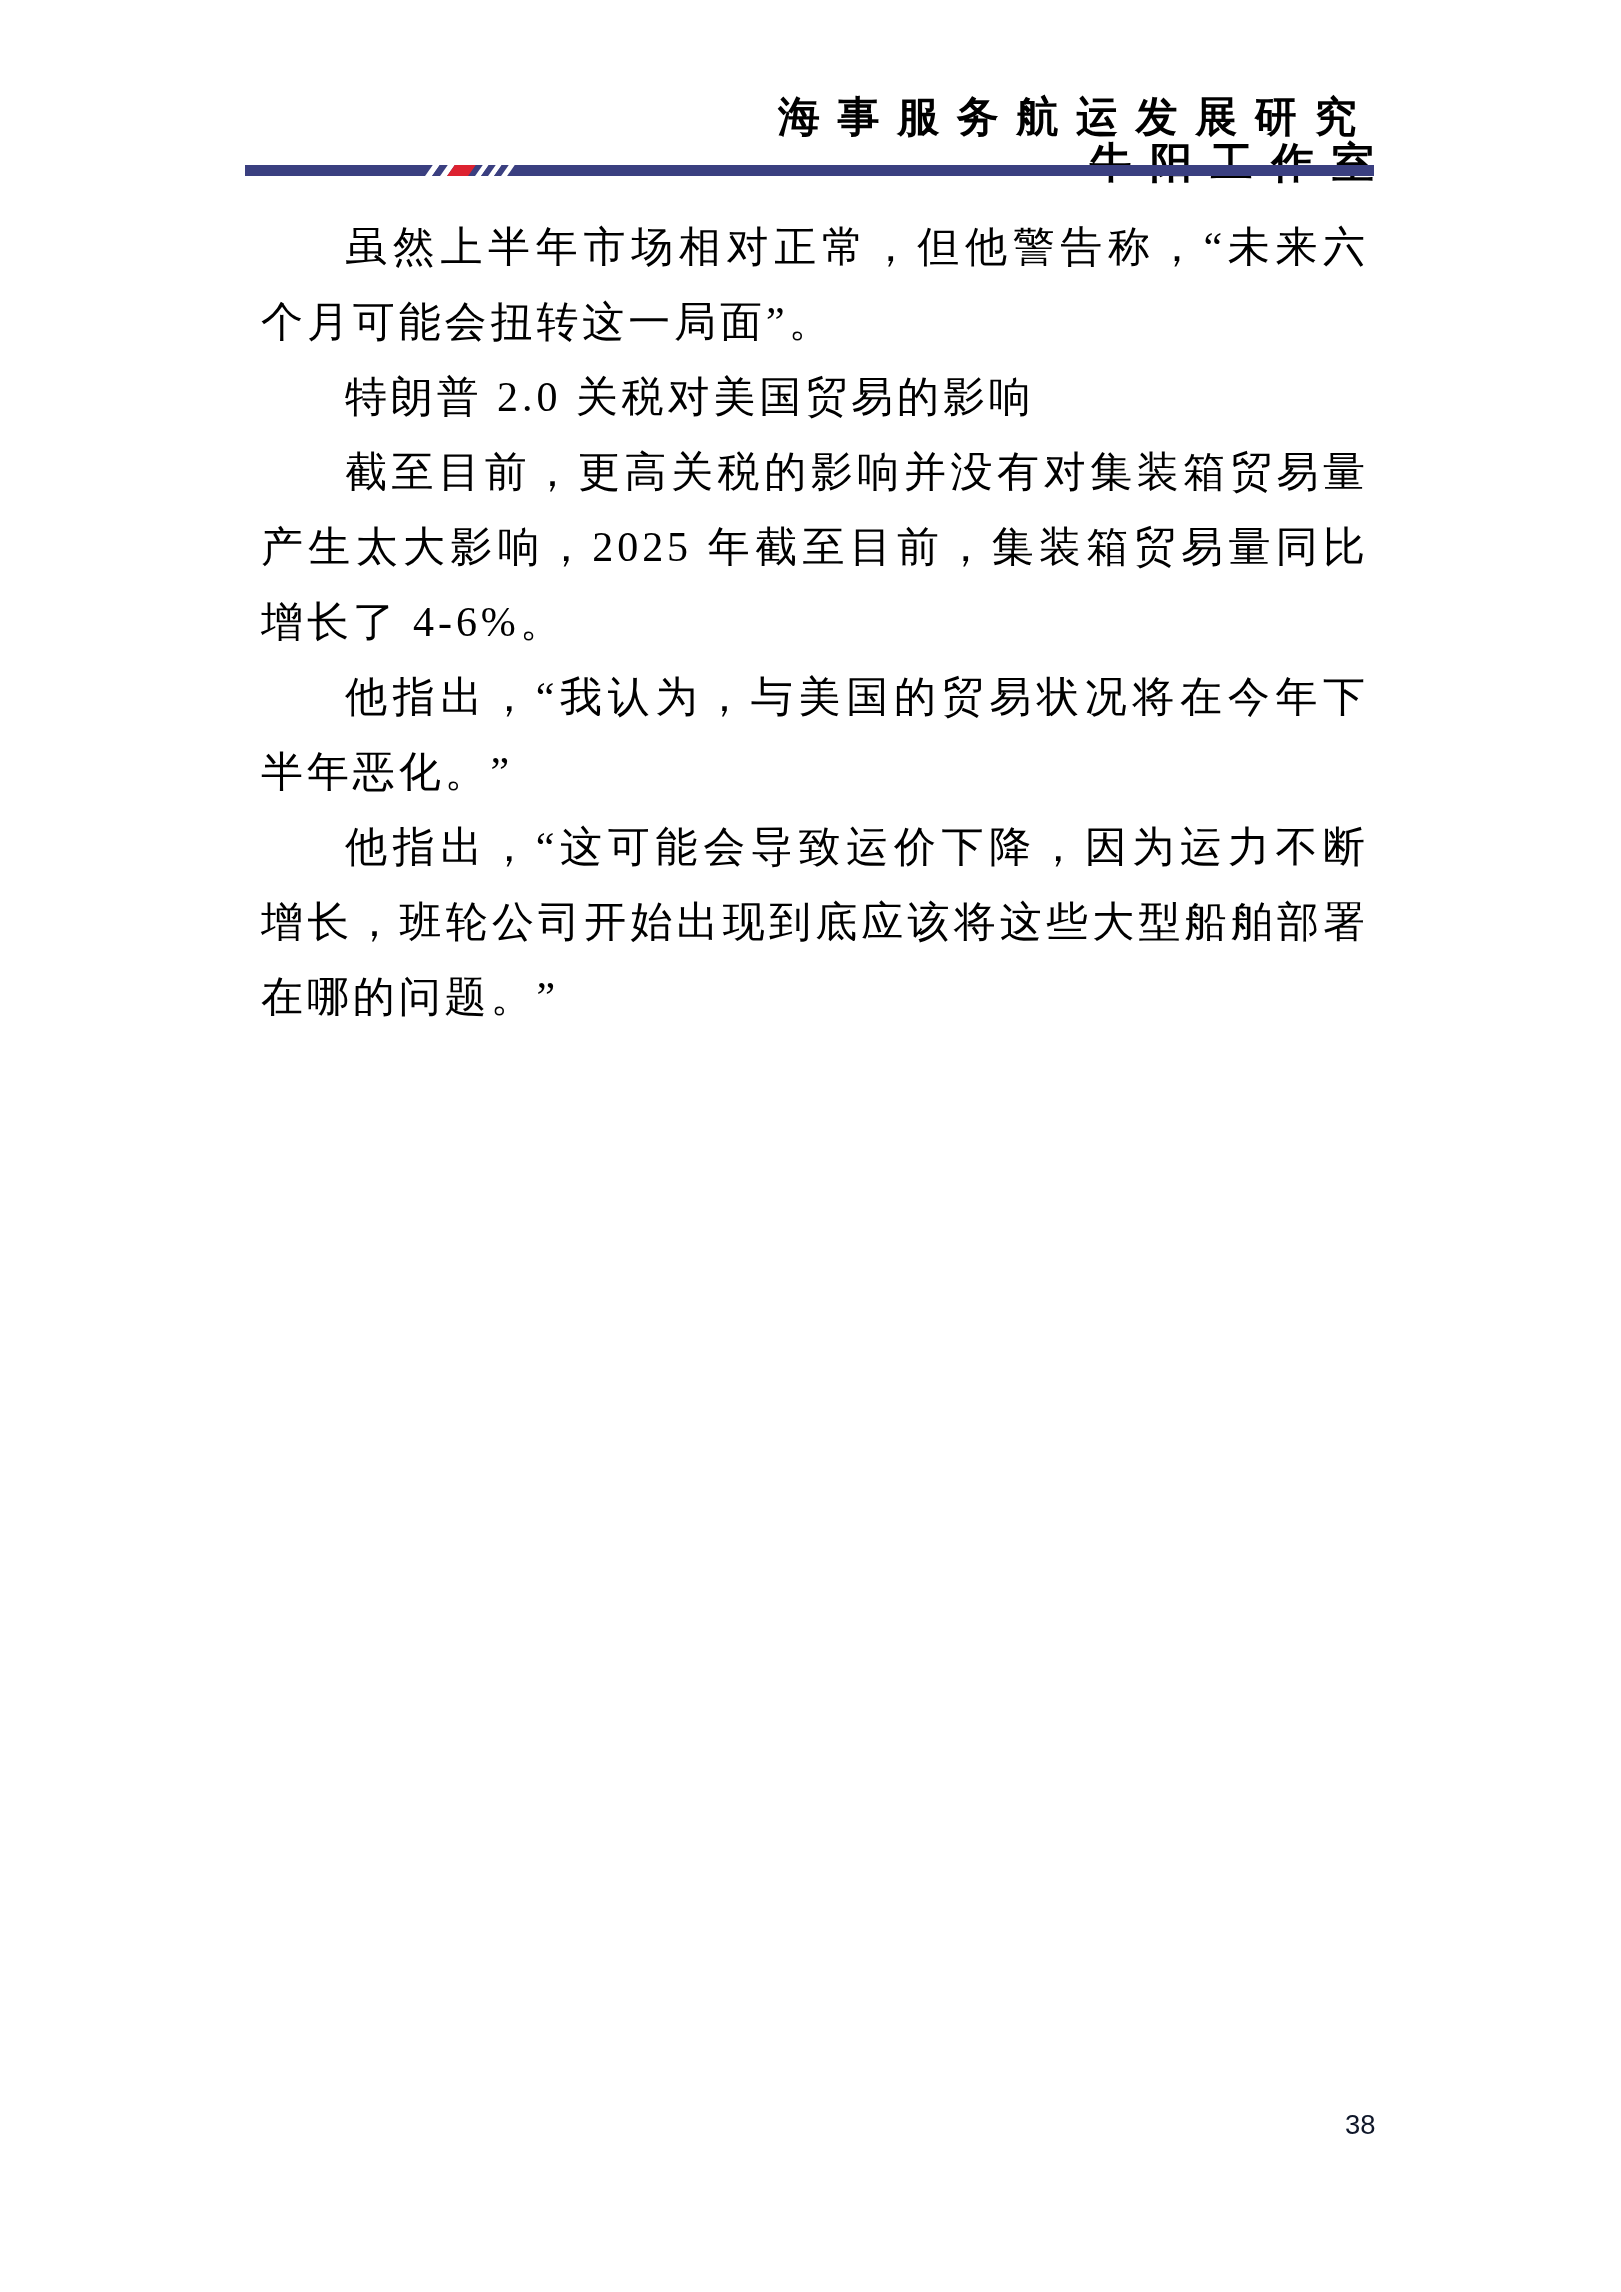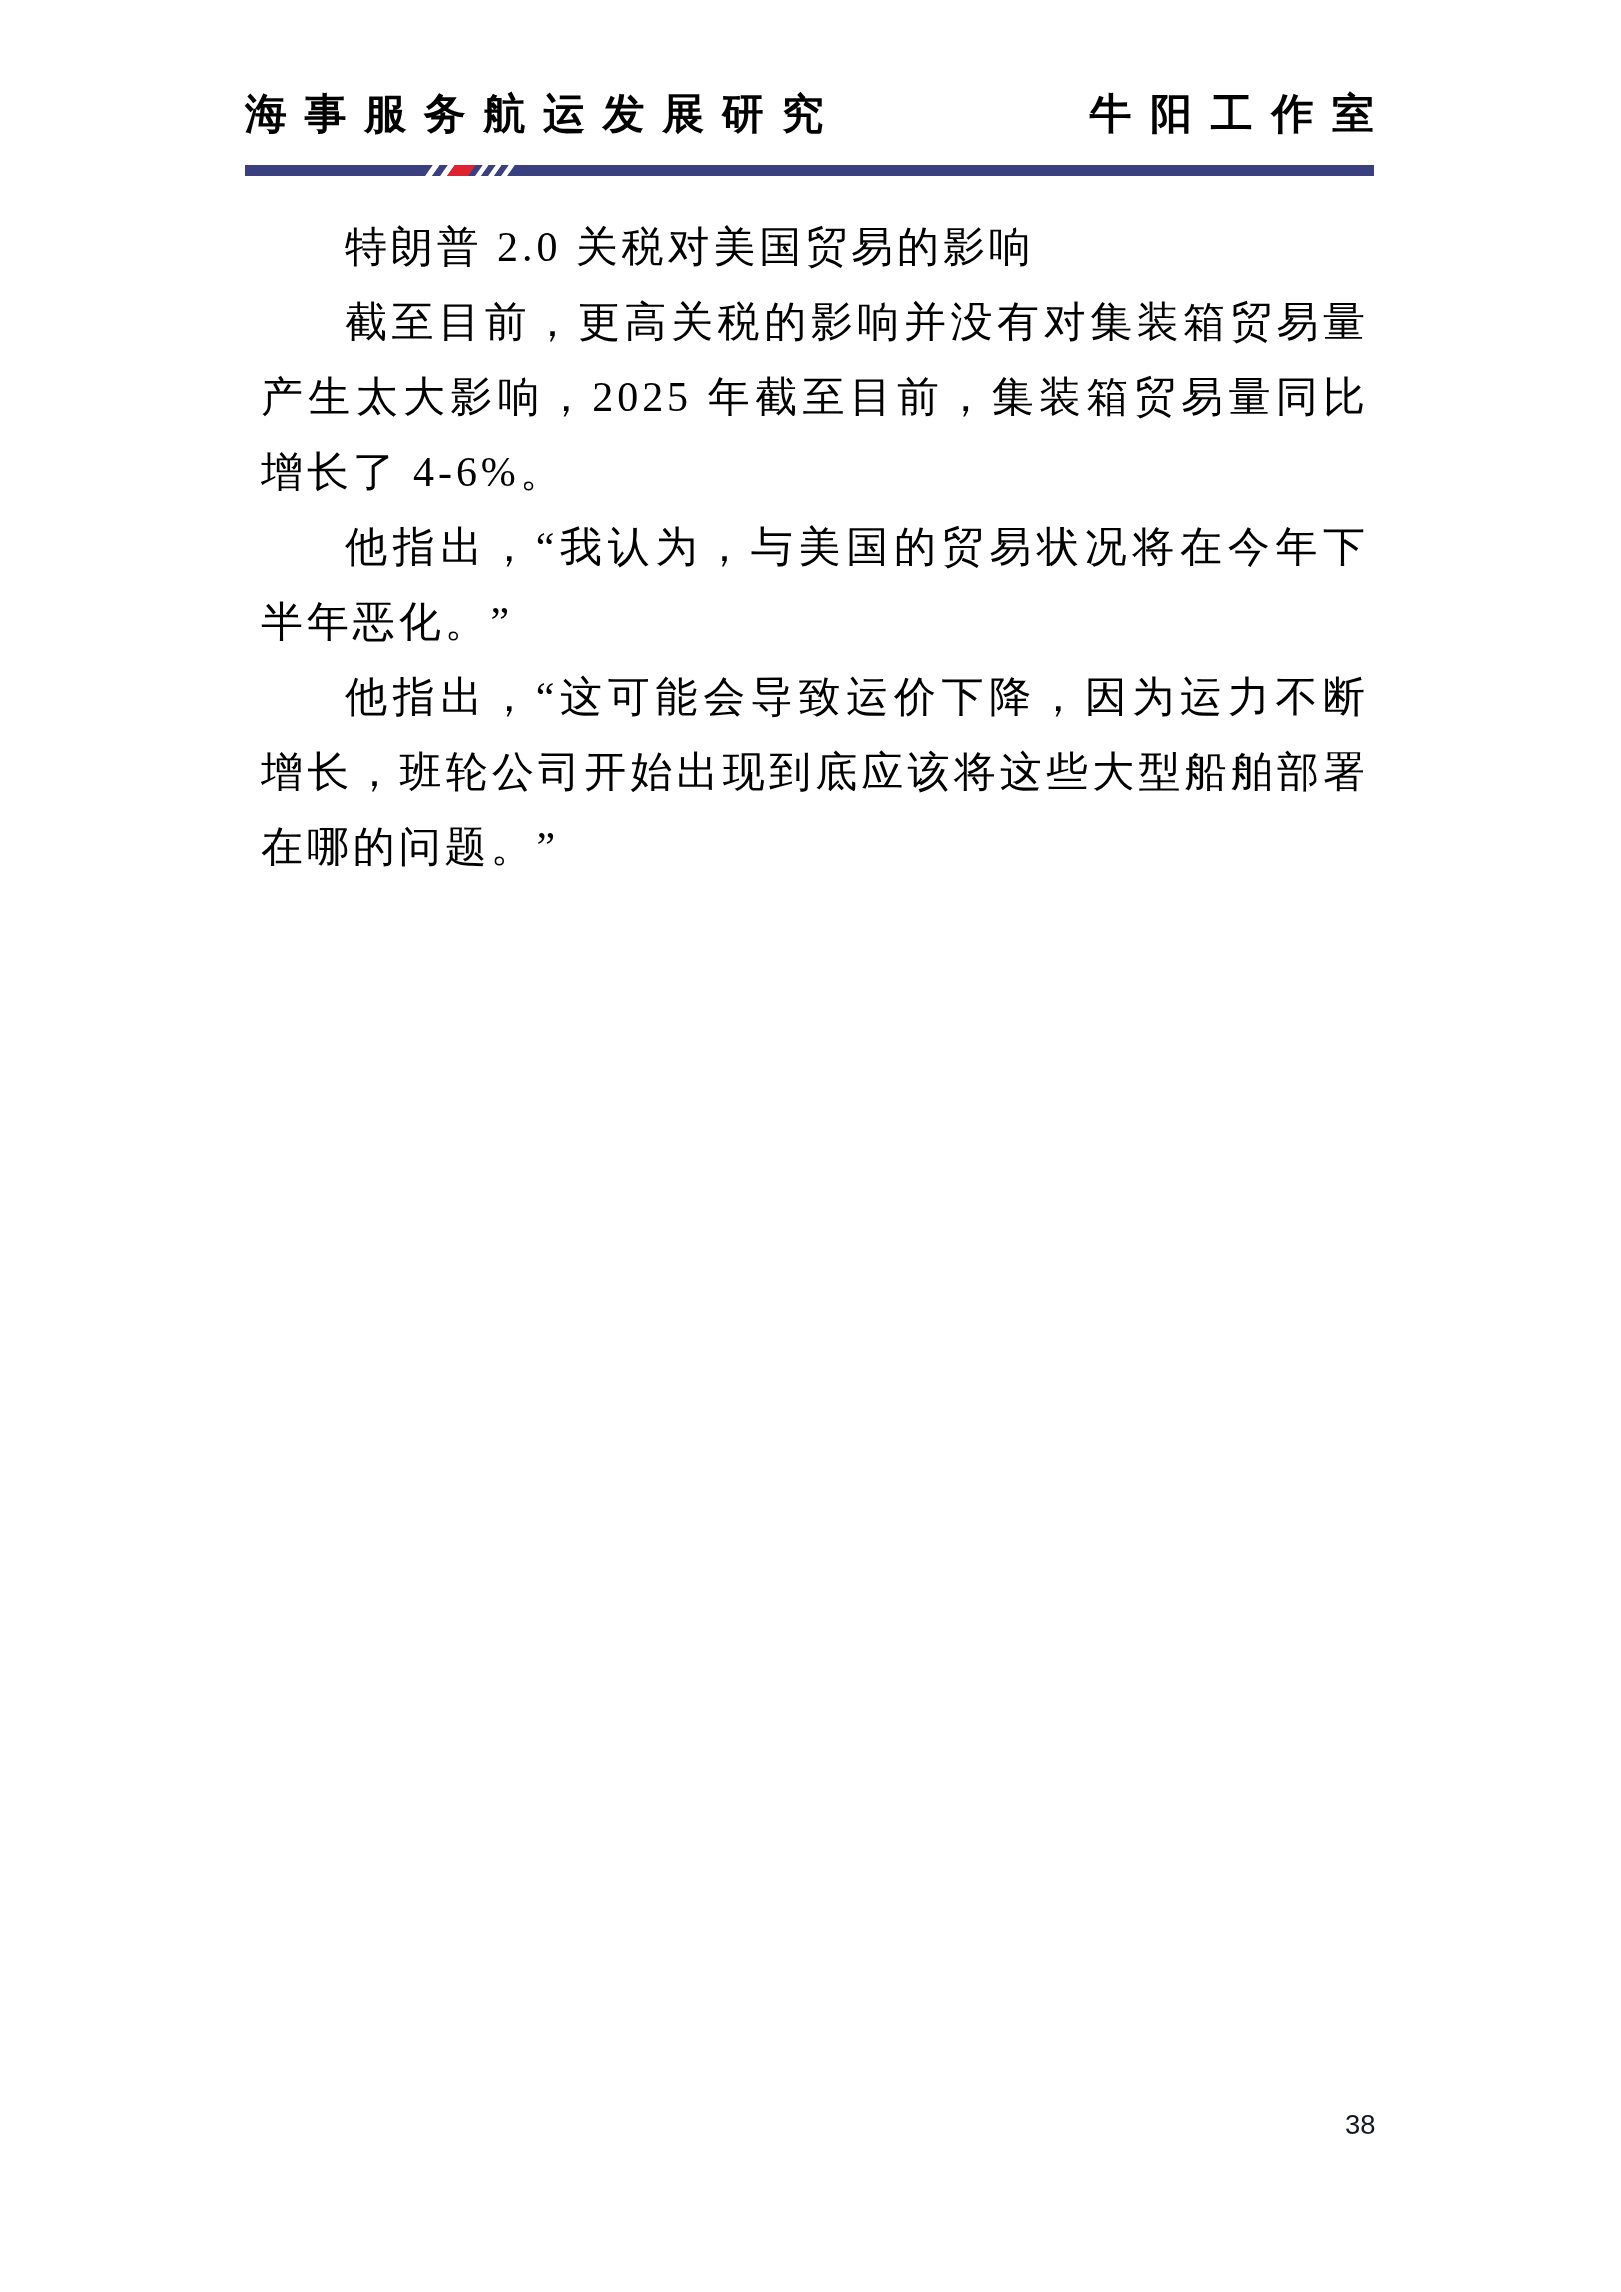--- a/index.html
+++ b/index.html
@@ -10,22 +10,22 @@
   body{
     width:1621px;height:2293px;position:relative;
     font-family:"Liberation Serif", serif;color:#000000;
   }
   .page{position:absolute;inset:0;background:#ffffff;overflow:hidden;}
 
   
   .header{
     position:absolute;left:245px;top:94px;width:1129px;
     display:flex;justify-content:space-between;align-items:flex-end;
-    font-family:Liberation Mono, monospace;font-weight:bold;
-    font-size:42px;line-height:1.1;white-space:nowrap;
+    font-family:Liberation Sans, sans-serif;font-weight:bold;
+    font-size:42px;line-height:1.1;white-space:nowrap;flex-direction:column;
   }
   .header .left-title{letter-spacing:17.6px;}
   .header .right-title{letter-spacing:18.6px;margin-right:-18.6px;}
 
   
   .divider{
     position:absolute;left:245px;top:165px;width:1129px;height:10.8px;
     background:var(--navy);
   }
   .divider .deco{
@@ -74,20 +74,21 @@
       <div class="seg-n7"></div>
       <div class="seg-w6"></div>
       <div class="seg-n7"></div>
       <div class="seg-w6"></div>
       <div class="seg-n7"></div>
       <div class="seg-w6"></div>
     </div>
   </div>
 
   <div class="content">
+    <p>虽然上半年市场相对正常，但他警告称，“未来六个月可能会扭转这一局面”。</p>
     <p>特朗普 2.0 关税对美国贸易的影响</p>
     <p>截至目前，更高关税的影响并没有对集装箱贸易量产生太大影响，2025 年截至目前，集装箱贸易量同比增长了 4-6%。</p>
     <p>他指出，“我认为，与美国的贸易状况将在今年下半年恶化。”</p>
     <p>他指出，“这可能会导致运价下降，因为运力不断增长，班轮公司开始出现到底应该将这些大型船舶部署在哪的问题。”</p>
   </div>
 
   <div class="page-number">38</div>
 
 </div>
 

